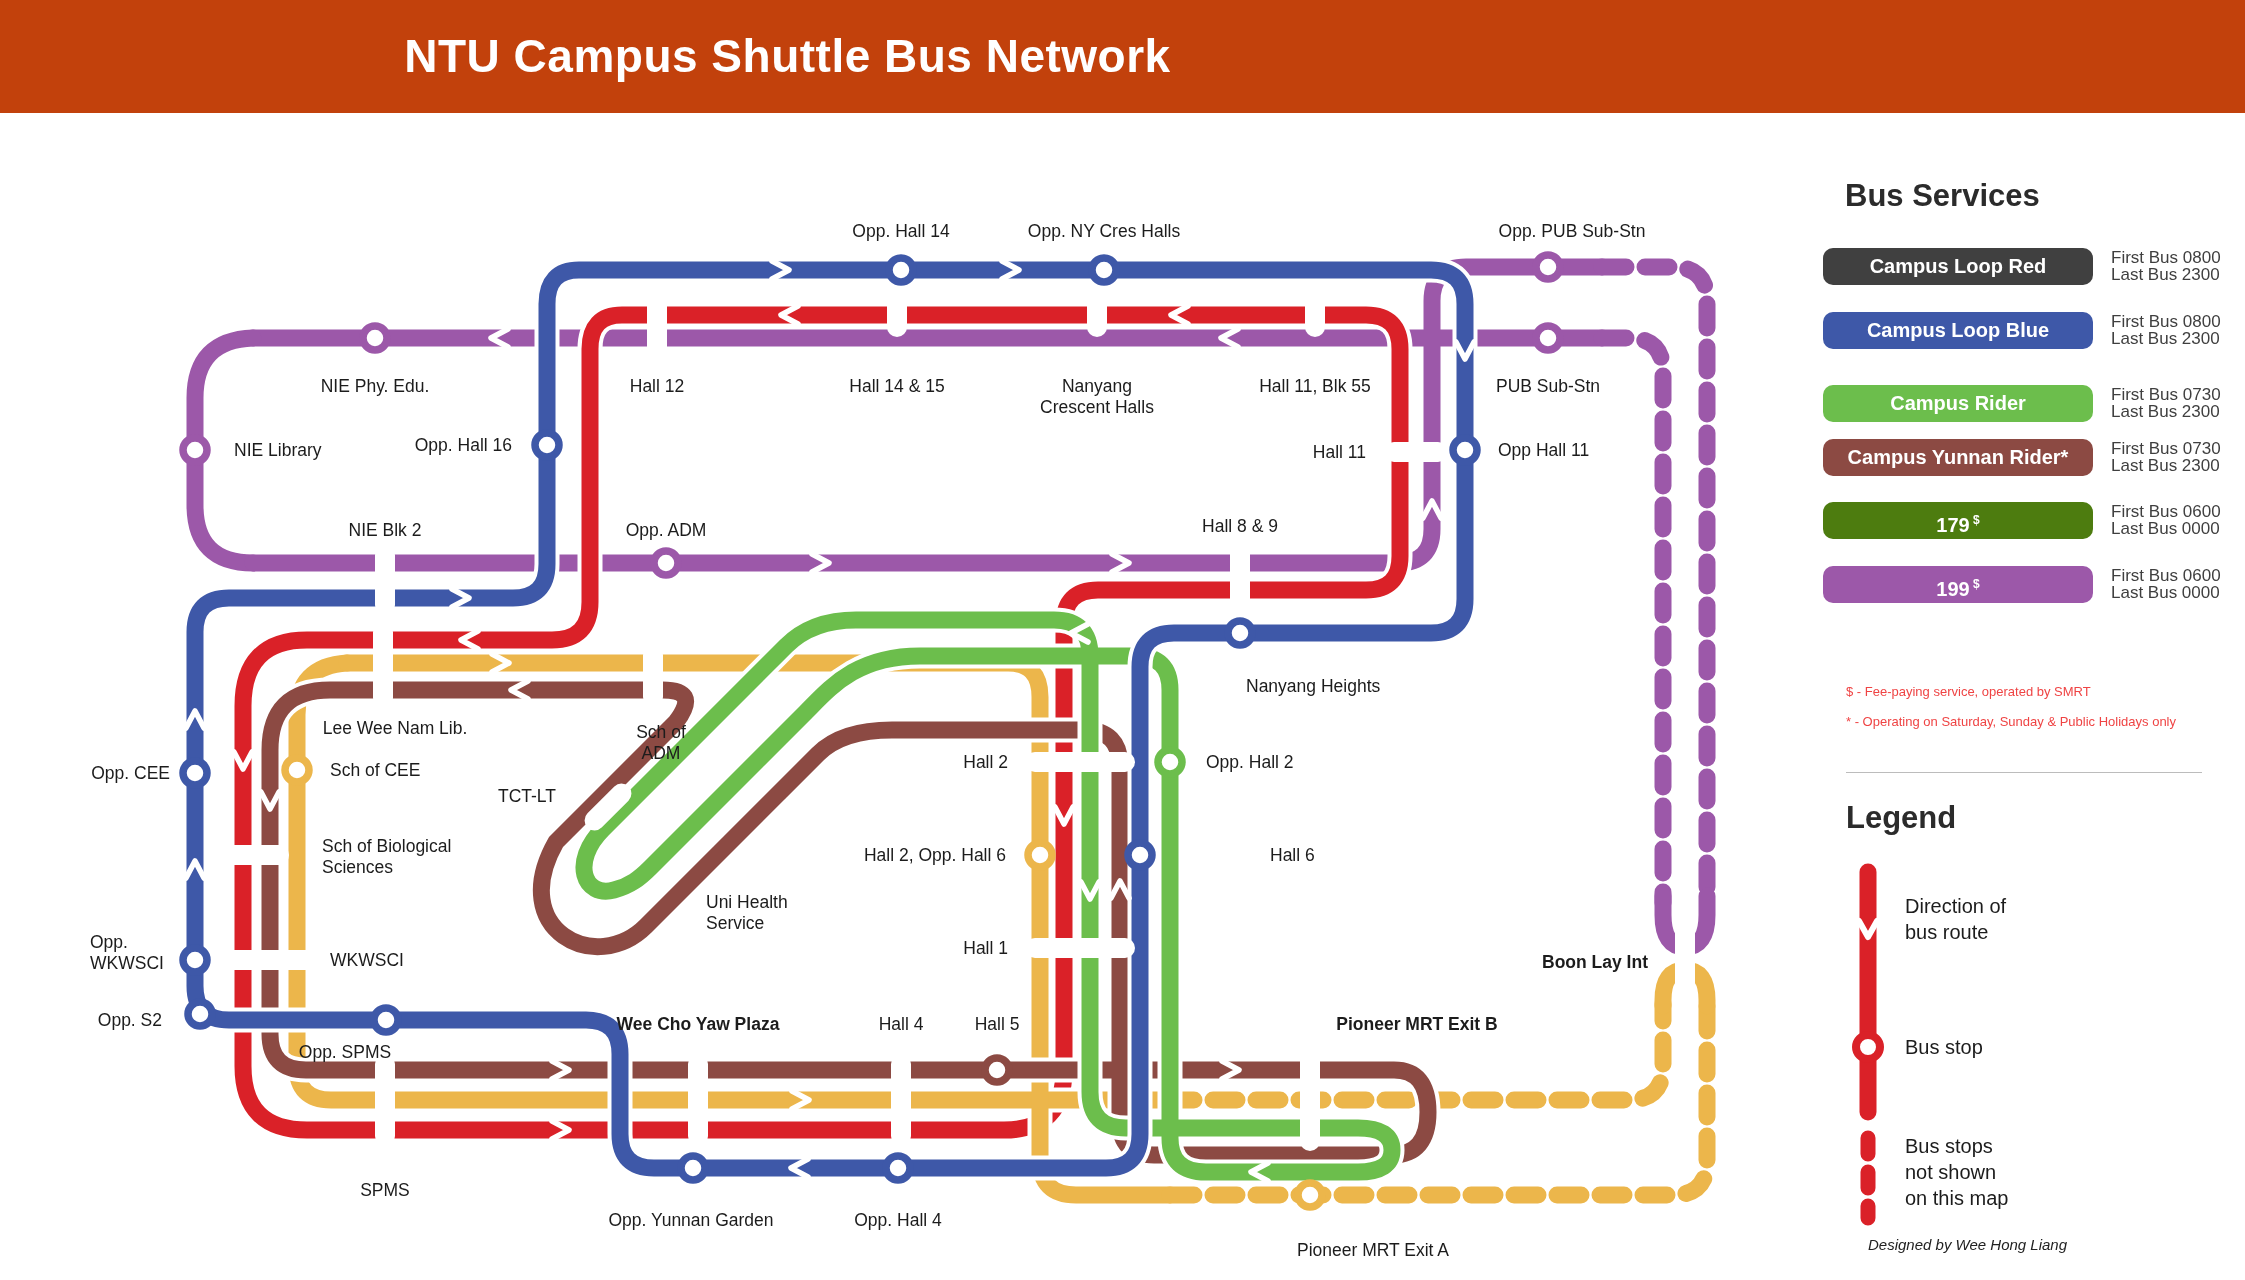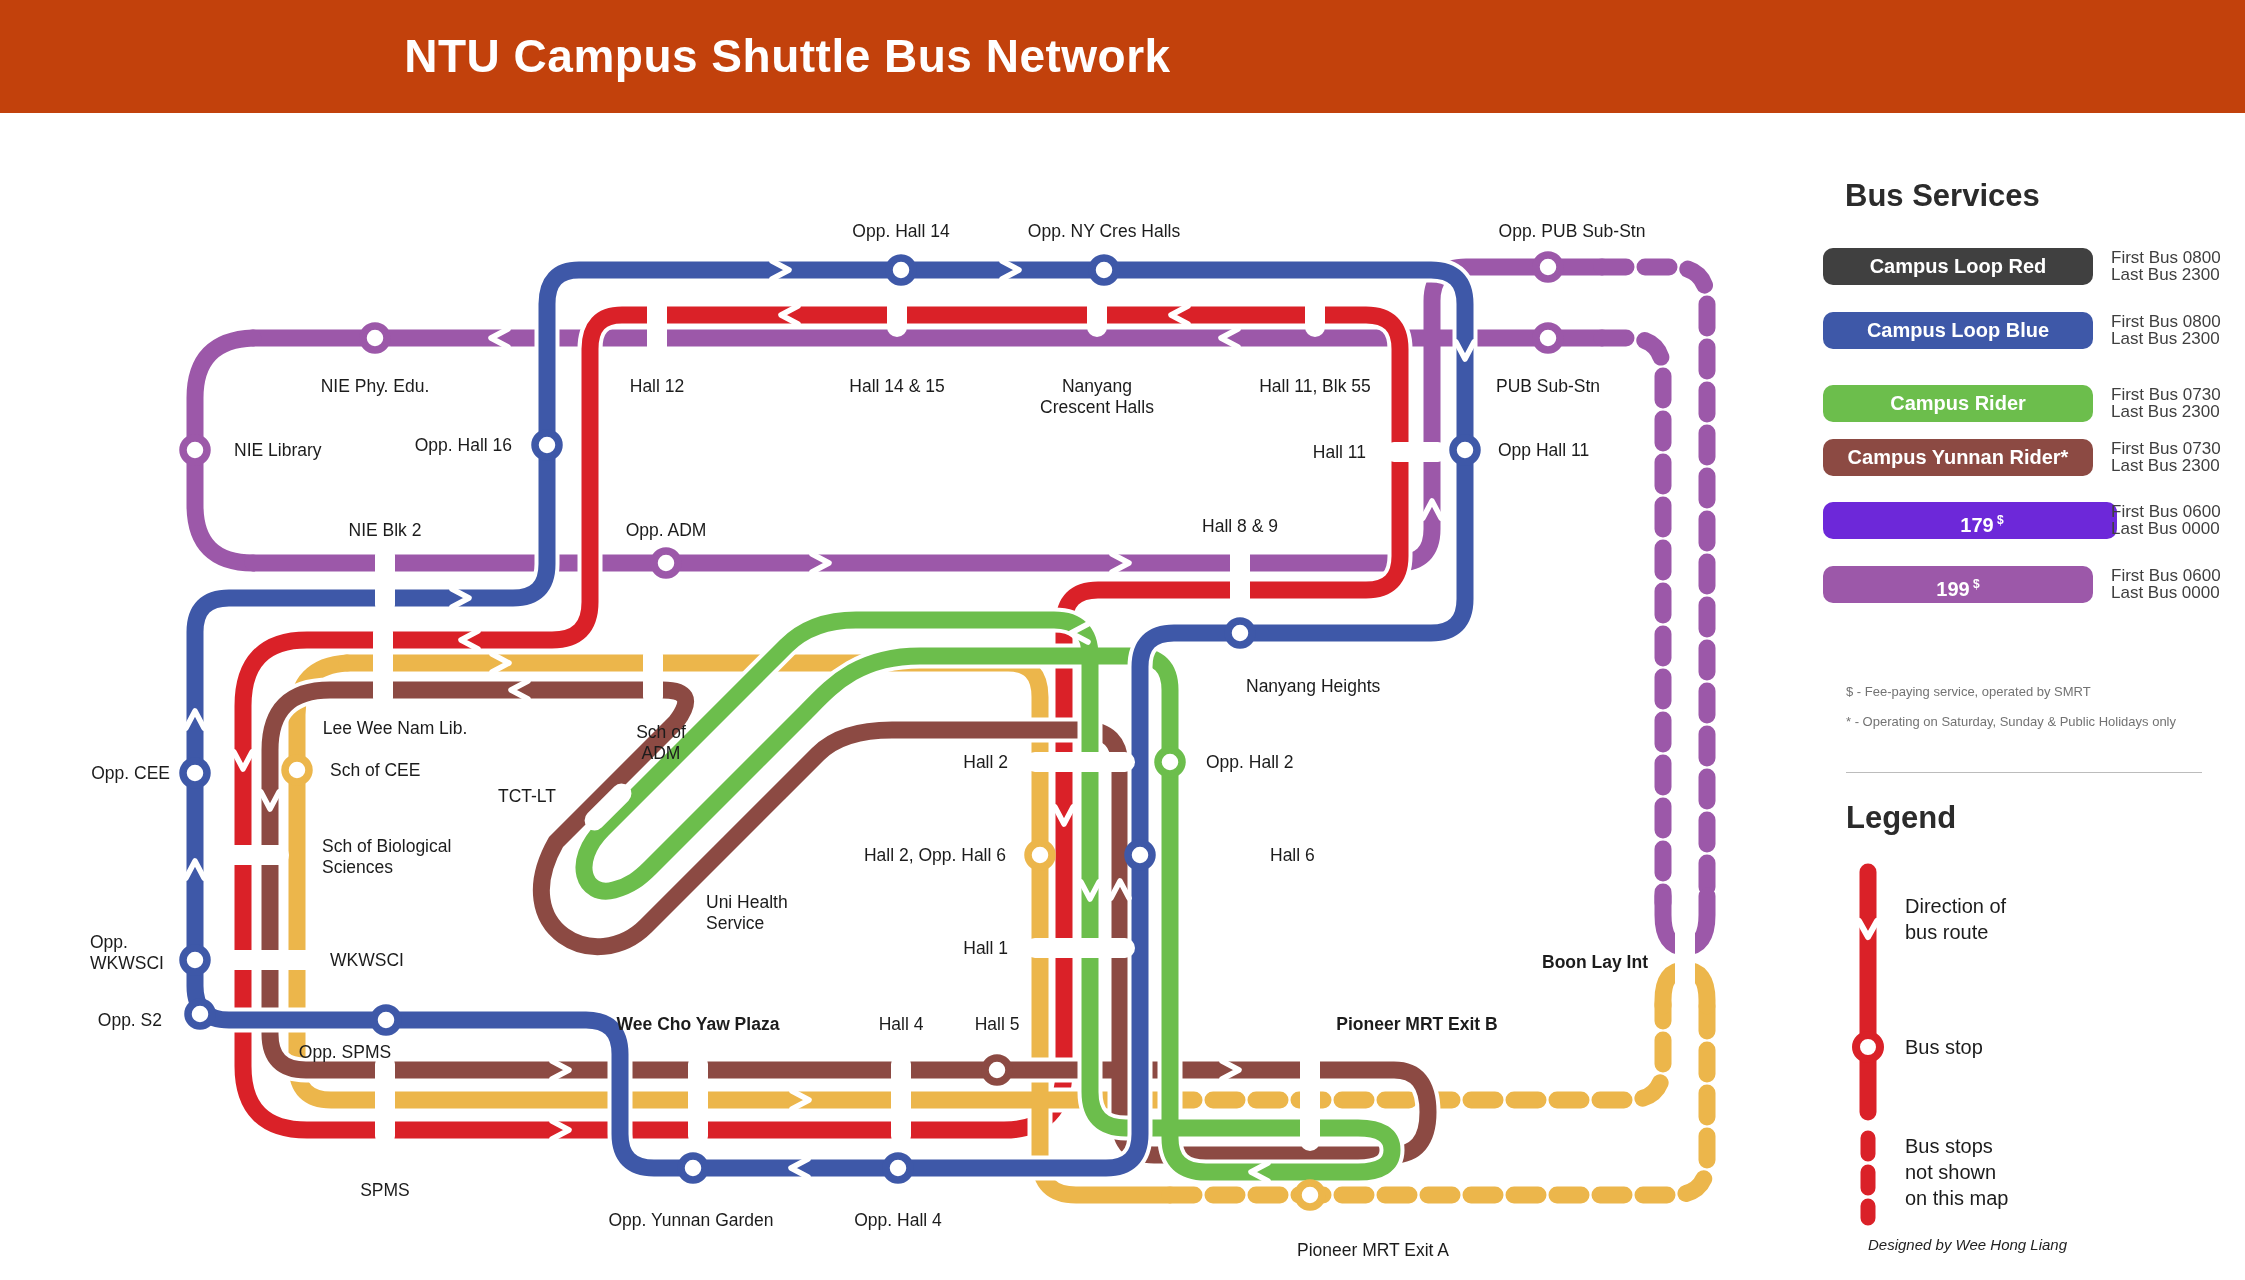--- a/index.html
+++ b/index.html
@@ -17,21 +17,21 @@
   
   .panel-title{position:absolute;font-size:31px;font-weight:bold;color:#2b2b2b;}
   #bus-services-title{left:1845px;top:178px;}
   #legend-title{left:1846px;top:800px;}
   #services{position:absolute;left:1823px;top:248px;width:420px;}
   .svc-row{position:absolute;left:0;width:420px;height:37px;}
   .svc-pill{position:absolute;left:0;top:0;width:270px;height:37px;border-radius:10px;
        color:#fff;font-size:20px;font-weight:bold;text-align:center;line-height:37px;}
   .svc-pill sup{font-size:12px;}
   .svc-times{position:absolute;left:288px;top:1px;font-size:17px;color:#3f3f3f;line-height:17px;}
-  .footnote{position:absolute;left:1846px;font-size:13px;color:#737373;}
+  .footnote{position:absolute;left:1846px;font-size:13px;color:#ef4444;}
   #divider{position:absolute;left:1846px;top:772px;width:356px;border-top:1.5px solid #bcbcbc;}
   .legend-label{position:absolute;left:1905px;font-size:20px;color:#1c1c1c;
        line-height:26px;white-space:pre-line;}
   #credit{position:absolute;left:1868px;top:1236px;font-size:15px;color:#222;font-style:italic;}
 </style>
 </head>
 <body>
 
 <div id="header">
   <h1>NTU Campus Shuttle Bus Network</h1>
@@ -209,21 +209,21 @@
     </div>
     <div class="svc-row" style="top: 137px;">
       <div class="svc-pill" style="background: rgb(108, 190, 76);">Campus Rider</div>
       <div class="svc-times">First Bus 0730<div>Last Bus 2300</div></div>
     </div>
     <div class="svc-row" style="top: 190.5px;">
       <div class="svc-pill" style="background: rgb(140, 74, 67);">Campus Yunnan Rider*</div>
       <div class="svc-times">First Bus 0730<div>Last Bus 2300</div></div>
     </div>
     <div class="svc-row" style="top: 254px;">
-      <div class="svc-pill" style="background: #6d28d9; padding-left: 24px;">179<sup> $</sup></div>
+      <div class="svc-pill" style="background: #4d7c0f;">179<sup> $</sup></div>
       <div class="svc-times">First Bus 0600<div>Last Bus 0000</div></div>
     </div>
     <div class="svc-row" style="top: 317.5px;">
       <div class="svc-pill" style="background: rgb(156, 88, 169);">199<sup> $</sup></div>
       <div class="svc-times">First Bus 0600<div>Last Bus 0000</div></div>
     </div>
   </div>
 <div class="footnote" id="footnote-1" style="top:684px">$ - Fee-paying service, operated by SMRT</div>
 <div class="footnote" id="footnote-2" style="top:714px">* - Operating on Saturday, Sunday &amp; Public Holidays only</div>
 <div id="divider"></div>

